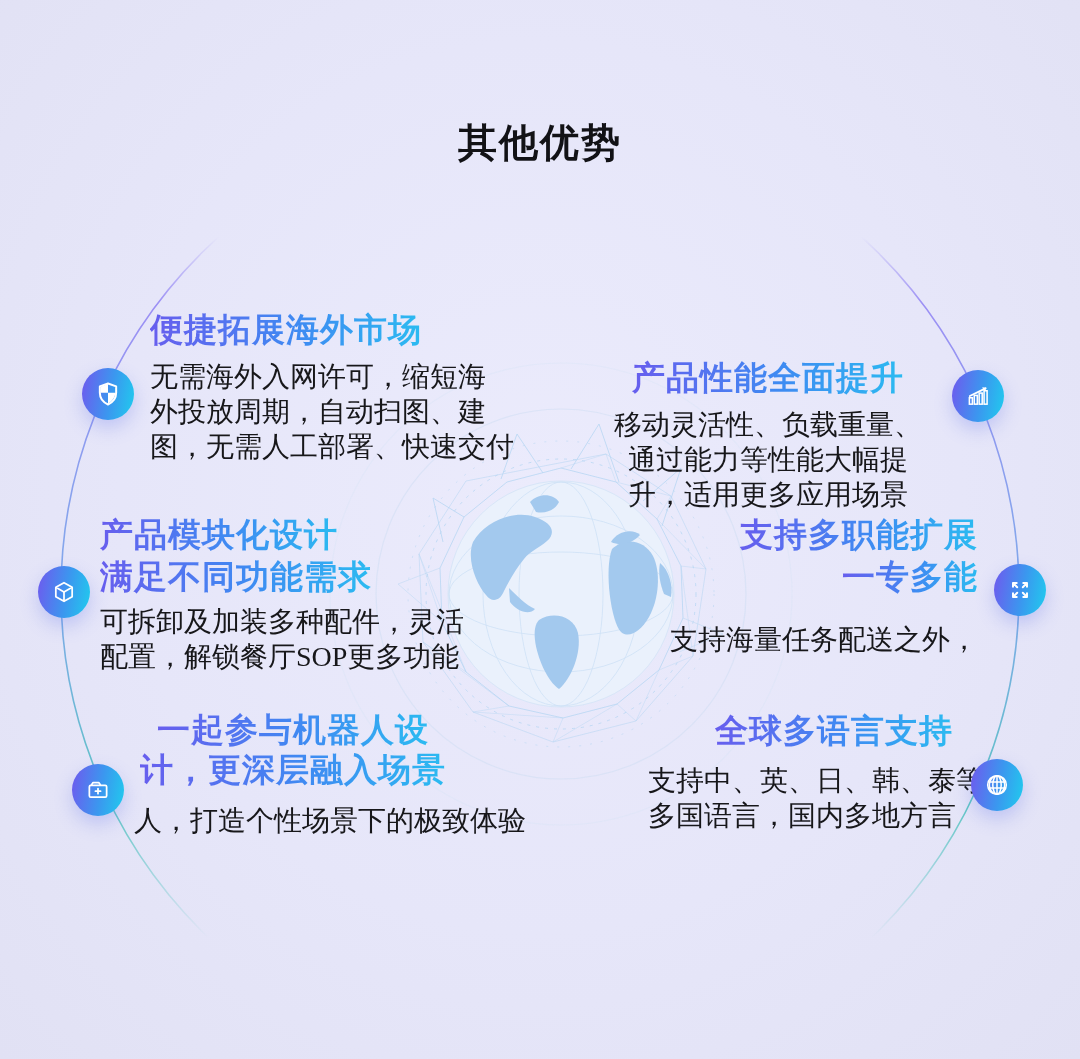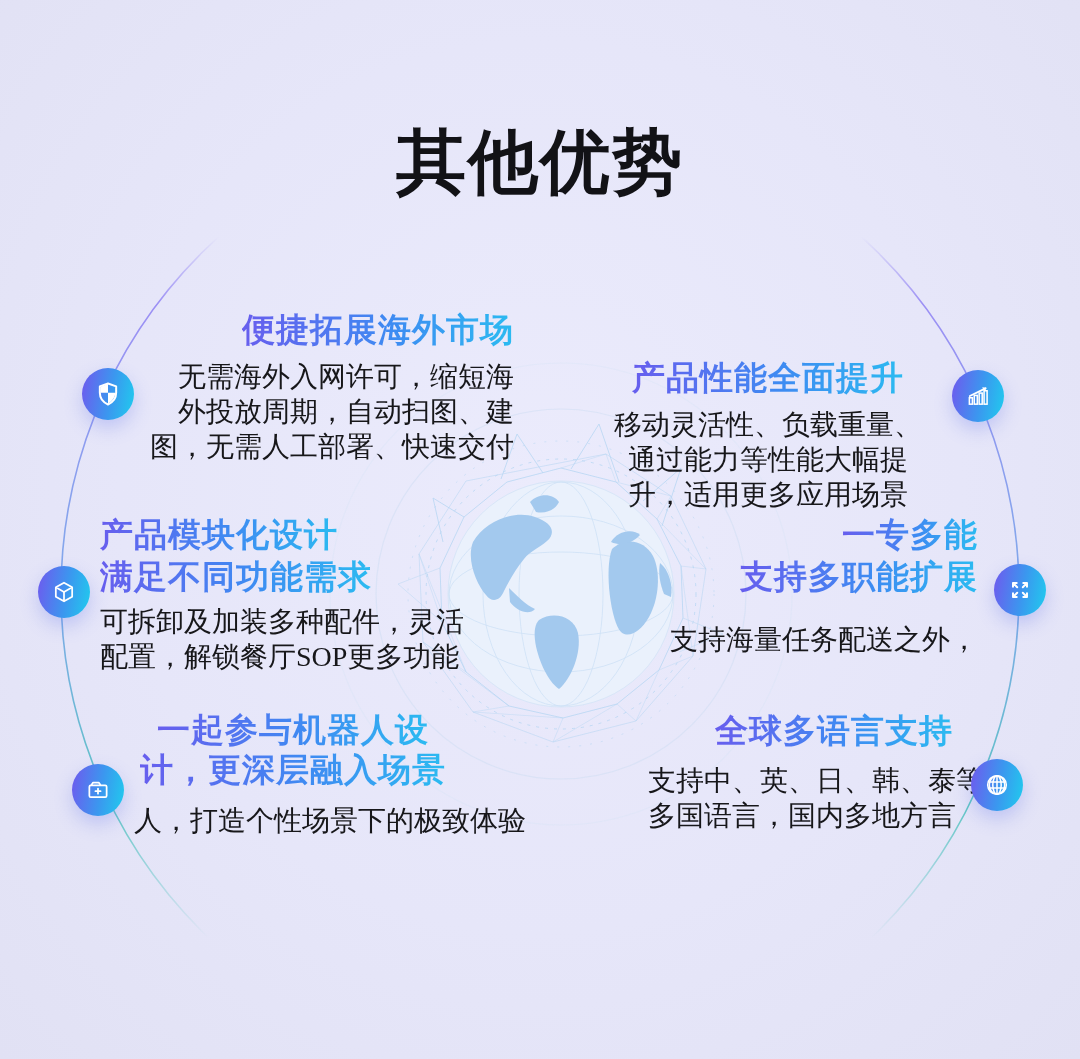--- a/index.html
+++ b/index.html
@@ -6,21 +6,21 @@
   #stage{
     position:relative;
     width:1080px;height:1059px;
     overflow:hidden;
     background:radial-gradient(ellipse at 50% 46%, #ebebfc 0%, #e6e6f9 55%, #e1e1f4 100%);
     font-family:"Liberation Sans","DejaVu Sans",sans-serif;
   }
   .page-title{
     position:absolute;left:0;right:0;top:116px;
     text-align:center;
-    font-size:70px;font-weight:600;letter-spacing:2px;
+    font-size:39px;font-weight:600;letter-spacing:2px;
     color:#121216;
   }
   .feature{position:absolute;}
   .hl{display:block;}
   .h-line{
     display:inline-block;
     font-size:33px;font-weight:700;line-height:42px;letter-spacing:1px;
     background:linear-gradient(92deg,#665fee 2%,#3e8bf2 55%,#2cb9f1 98%);
     -webkit-background-clip:text;background-clip:text;
     color:transparent;-webkit-text-fill-color:transparent;
@@ -91,21 +91,21 @@
         <path d="M45,-140 L110,-98 L145,-25 L132,62 L75,127 L-8,148 L-88,118 L-138,48 L-142,-40 L-95,-113 Z" opacity="0.7"></path>
         <path d="M0,-126 L45,-140 L55,-112 L110,-98 L96,-75 L145,-25 L120,-28 L132,62 L98,76 L75,127 L56,110 L-8,148 L2,124 L-88,118 L-52,112 L-138,48 L-95,78 L-142,-40 L-119,28" opacity="0.55"></path>
         <path d="M-60,-115 L-44,-160 L-18,-121 M10,-125 L38,-170 L58,-112 M82,-93 L120,-126 L101,-68 M-97,-77 L-128,-96 L-118,-52"></path>
         <path d="M-121,-26 L-163,-10 L-119,28 M122,24 L162,40 L118,58" opacity="0.6"></path>
       </g>
     </g>
   </svg>
 
   <div class="page-title">其他优势</div>
 
-  <div class="feature" style="left:150px;top:309px;text-align:right;">
+  <div class="feature" style="left:150px;top:309px;">
     <div class="hl"><span class="h-line">便捷拓展海外市场</span></div>
     <div class="body-block">
       <div class="body-line">无需海外入网许可，缩短海</div>
       <div class="body-line">外投放周期，自动扫图、建</div>
       <div class="body-line">图，无需人工部署、快速交付</div>
     </div>
   </div>
 
   <div class="feature ta-c" style="left:602px;top:309px;width:332px;margin-top:48px;">
     <div class="hl"><span class="h-line">产品性能全面提升</span></div>
@@ -119,22 +119,22 @@
   <div class="feature" style="left:100px;top:514px;">
     <div class="hl"><span class="h-line">产品模块化设计</span></div>
     <div class="hl"><span class="h-line">满足不同功能需求</span></div>
     <div class="body-block" style="margin-top:6px;">
       <div class="body-line">可拆卸及加装多种配件，灵活</div>
       <div class="body-line">配置，解锁餐厅SOP更多功能</div>
     </div>
   </div>
 
   <div class="feature ta-r" style="right:102px;top:514px;">
+    <div class="hl"><span class="h-line">支持多职能扩展</span></div>
     <div class="hl"><span class="h-line">一专多能</span></div>
-    <div class="hl"><span class="h-line">支持多职能扩展</span></div>
     <div class="body-block" style="margin-top:24px;">
       <div class="body-line">支持海量任务配送之外，</div>
     </div>
   </div>
 
   <div class="feature ta-c" style="left:132px;top:710px;width:322px;">
     <div class="hl"><span class="h-line lh40">一起参与机器人设</span></div>
     <div class="hl"><span class="h-line lh40">计，更深层融入场景</span></div>
   </div>
   <div class="feature ta-c" style="left:120px;top:803px;width:420px;">

